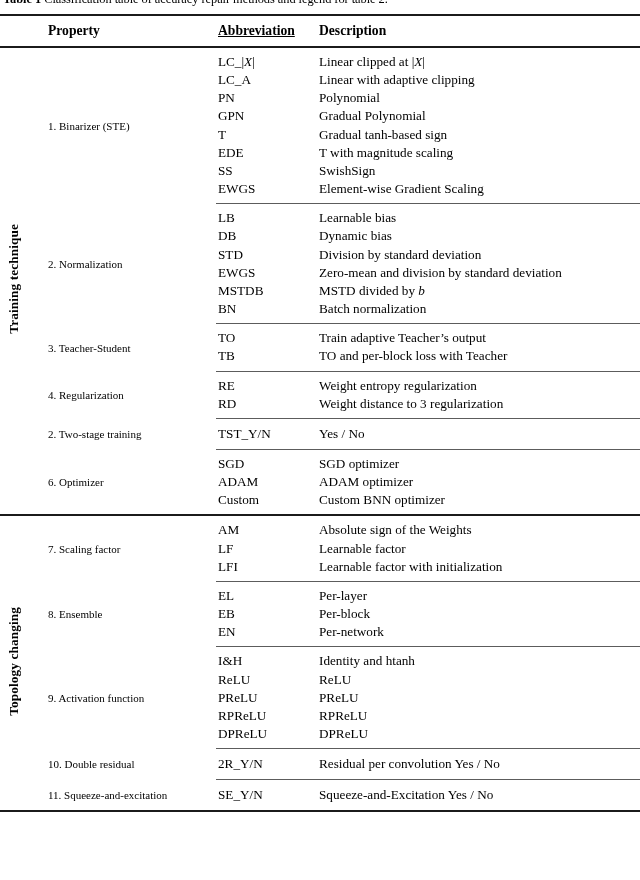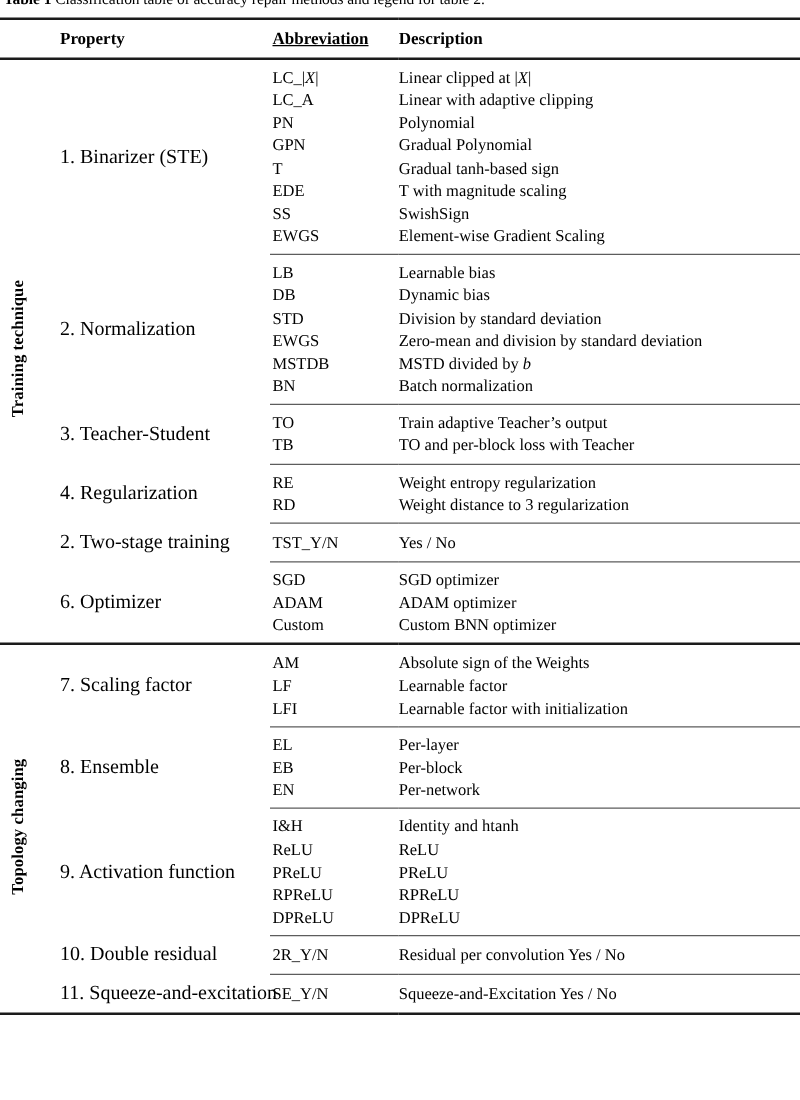--- a/index.html
+++ b/index.html
@@ -128,21 +128,21 @@
     transform: rotate(180deg);
     white-space: nowrap;
     display: inline-block;
     letter-spacing: 0.1px;
   }
 
   td.prop {
     vertical-align: middle;
     padding-left: 20px;
     padding-right: 2px;
-    font-size: 16px;
+    font-size: 11px;
     white-space: nowrap;
   }
   td.abbr, td.desc {
     padding-top: 5px;
     padding-bottom: 5px;
     font-size: 13.2px;
     line-height: 18.15px;
     margin-left: 12px;
   }
   td.abbr { padding-left: 2px; white-space: nowrap; }

